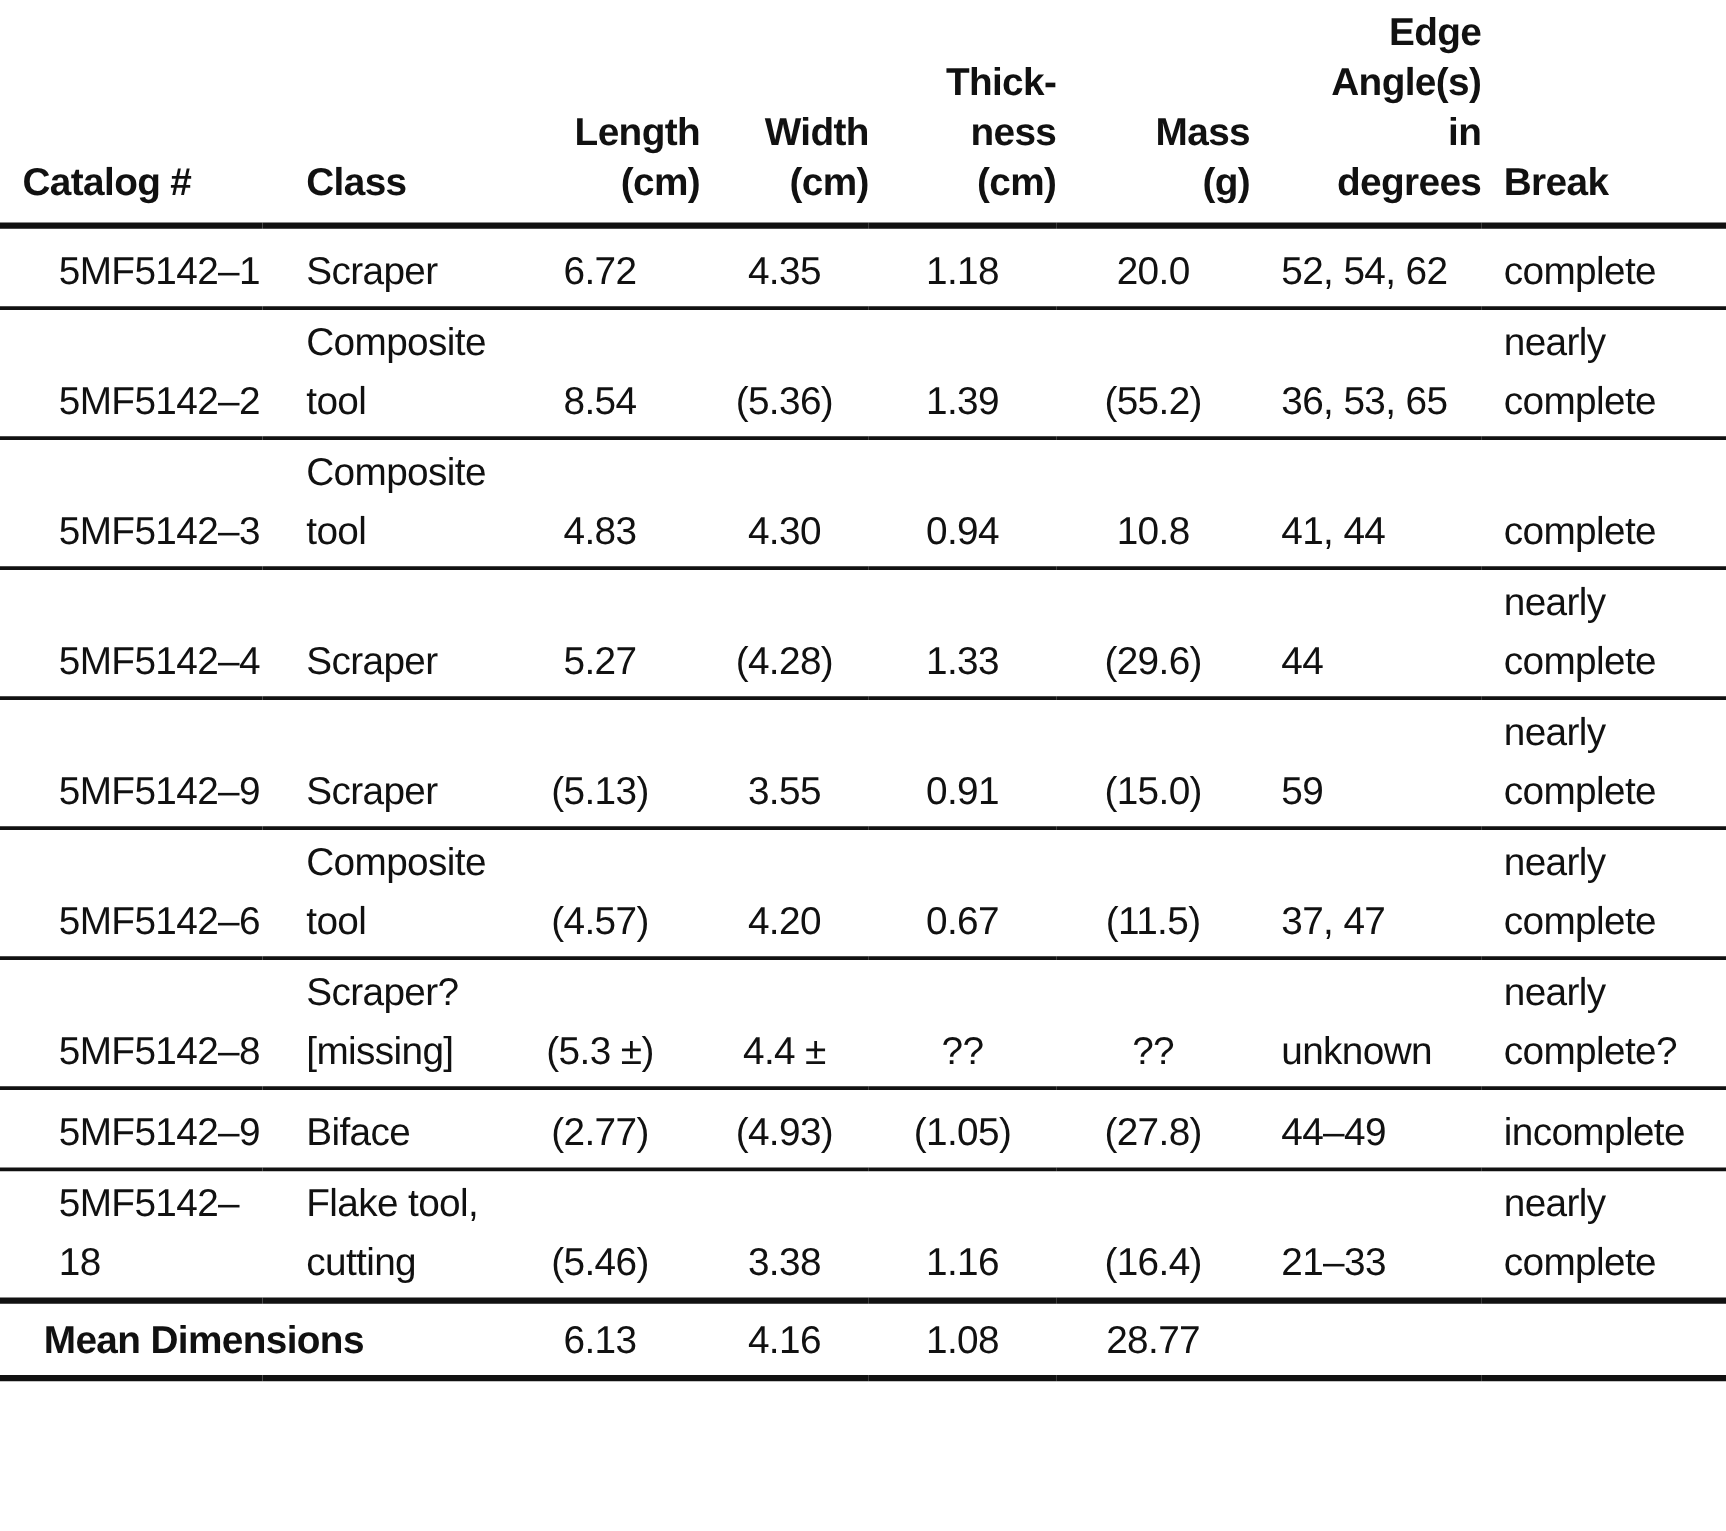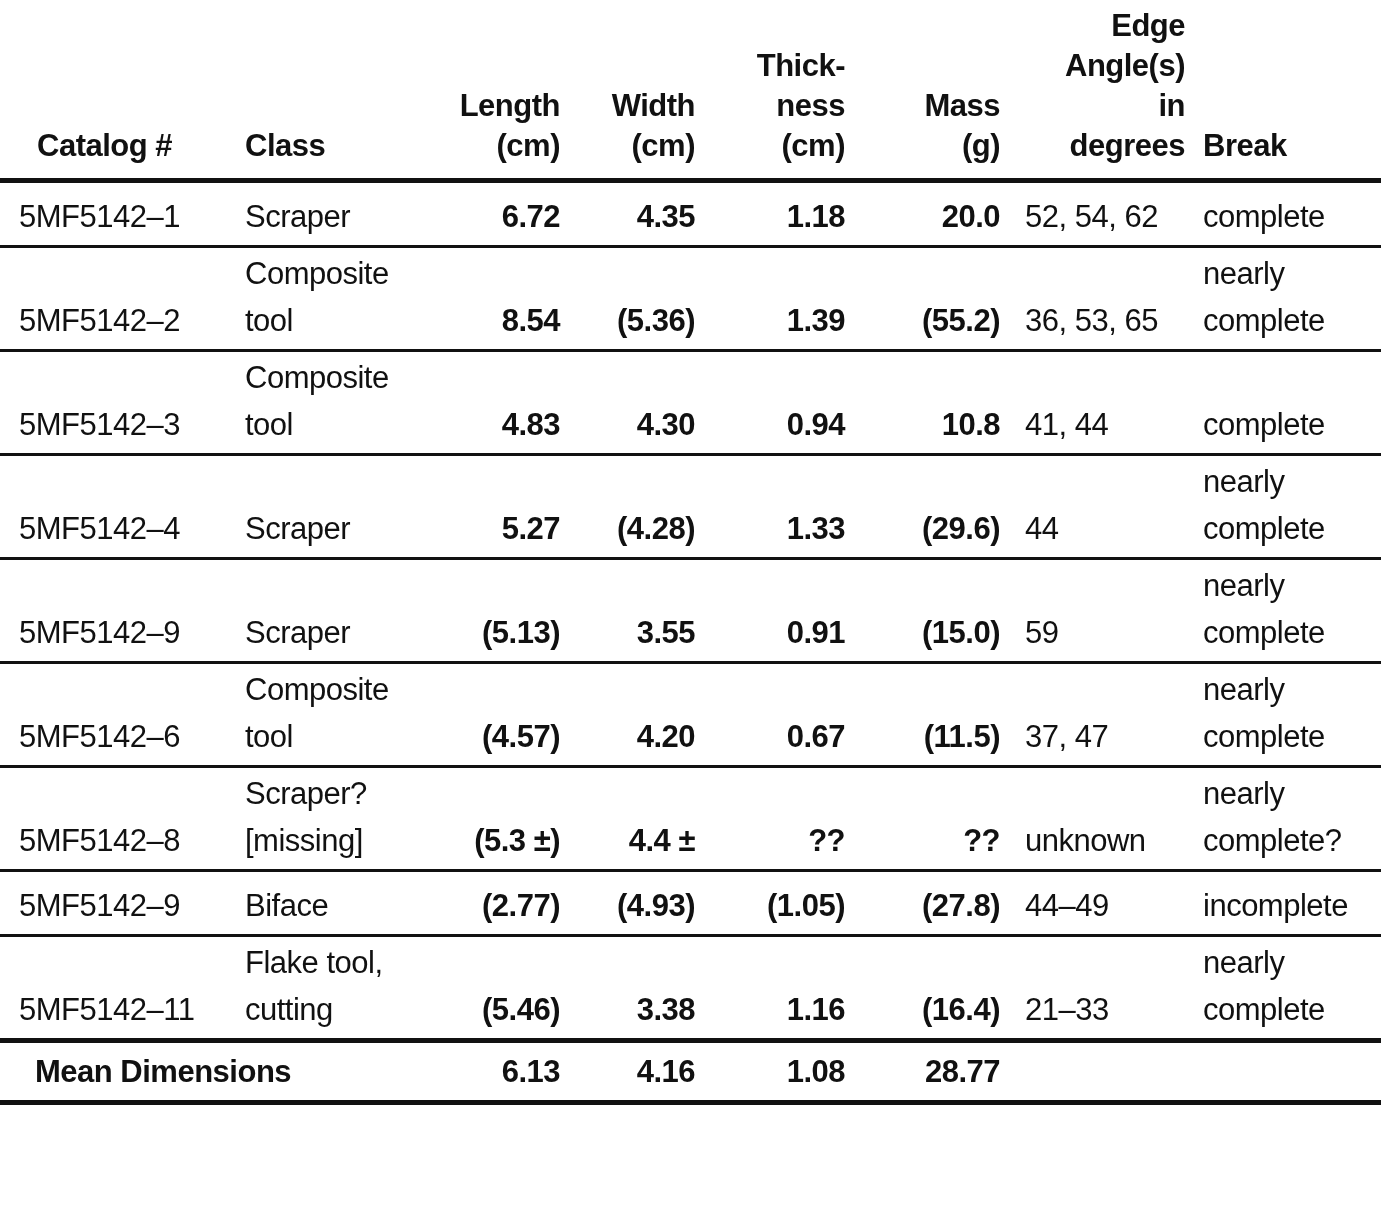--- a/index.html
+++ b/index.html
@@ -37,34 +37,34 @@
 
   thead th {
     font-weight: bold;
     line-height: 40px;
     padding: 6px 0 12px 0;
     border-bottom: 5px solid #111;
   }
   th.c-catalog, th.c-class { text-align: left; }
   th.c-num, th.c-edge { text-align: right; }
   th.c-break { text-align: left; padding-left: 18px; }
-  th.c-catalog { padding-left: 37px; }
+  th.c-catalog { padding-left: 18px; }
   th.c-class   { padding-left: 35px; }
 
   tbody td {
     line-height: 47px;
     height: 55px;
     padding: 2px 0 5px 0;
     border-bottom: 3px solid #111;
   }
   tbody tr:last-child td { border-bottom: 5px solid #111; }
 
-  td.c-catalog { text-align: left; padding-left: 19px; }
+  td.c-catalog { text-align: left; padding-left: 47px; }
   td.c-class   { text-align: left; padding-left: 35px; }
-  td.c-num     { text-align: right; font-weight: bold; }
+  td.c-num     { text-align: center; }
   td.c-edge    { text-align: left; padding-left: 25px; }
   td.c-break   { text-align: left; padding-left: 18px; }
 
   tfoot td {
     line-height: 47px;
     height: 50px;
     padding: 2px 0 5px 0;
     border-bottom: 5px solid #111;
   }
   tfoot td.label {
@@ -201,21 +201,21 @@
     <td class="c-num">(2.77)</td>
     <td class="c-num">(4.93)</td>
     <td class="c-num">(1.05)</td>
     <td class="c-num">(27.8)</td>
     <td class="c-edge">44–49</td>
     <td class="c-break">incomplete</td>
   </tr>
 
 
   <tr>
-    <td class="c-catalog">5MF5142–11</td>
+    <td class="c-catalog">5MF5142–18</td>
     <td class="c-class">Flake tool,
 cutting</td>
     <td class="c-num">(5.46)</td>
     <td class="c-num">3.38</td>
     <td class="c-num">1.16</td>
     <td class="c-num">(16.4)</td>
     <td class="c-edge">21–33</td>
     <td class="c-break">nearly
 complete</td>
   </tr>

